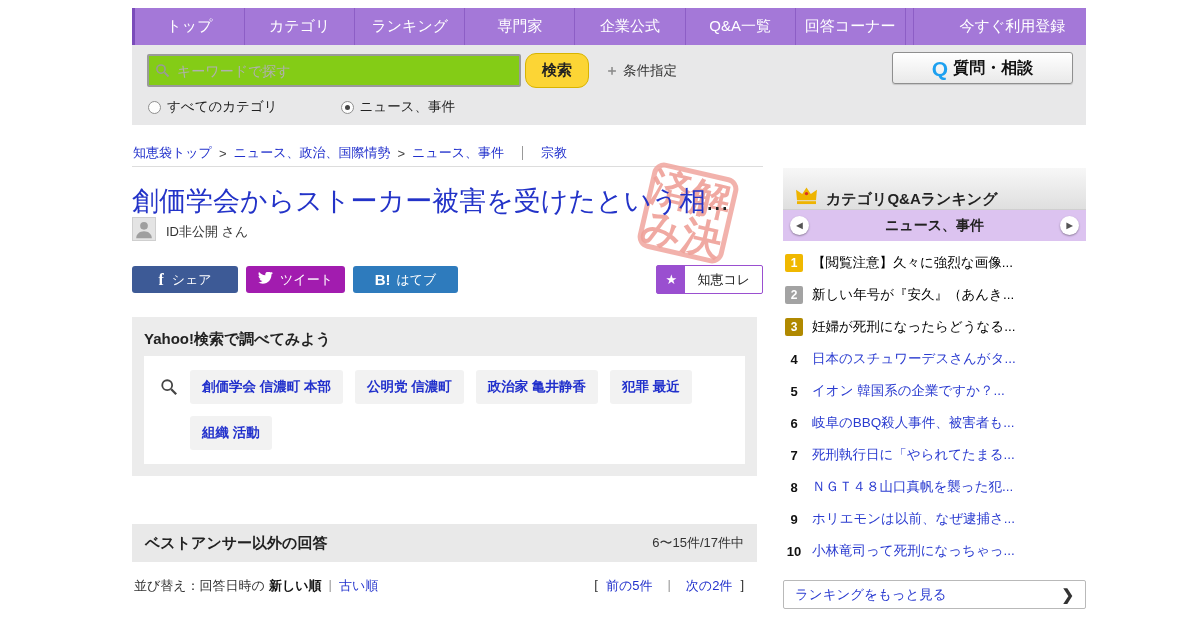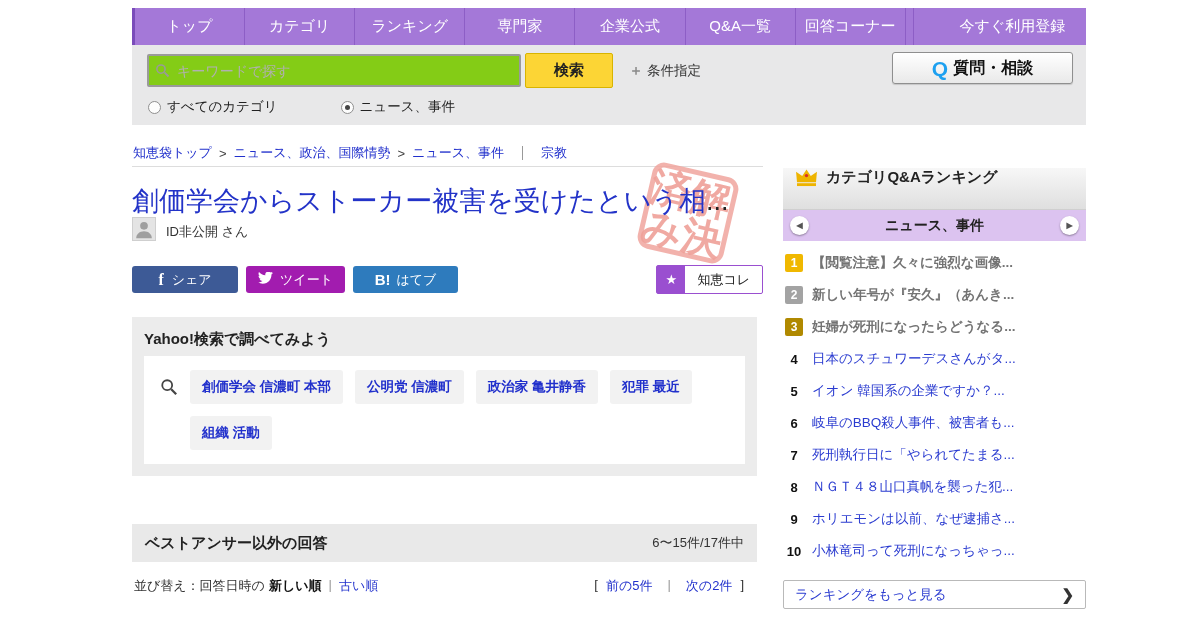--- a/index.html
+++ b/index.html
@@ -17,22 +17,22 @@
 
   
   .search-panel { position:absolute; left:132px; top:45px; width:954px; height:80px;
     background:#e8e8e9; }
   .search-row { position:absolute; left:15px; top:8px; display:flex; align-items:center; }
   .search-box { position:relative; width:374px; height:33px; }
   .search-box input { width:100%; height:100%; border:2px solid #9a9a9a; border-radius:2px;
     padding:0 8px 0 28px; font-size:14px; color:#333; background:#84cc16; }
   .search-box input::placeholder { color:#b0b0b0; }
   .lens { position:absolute; left:8px; top:9px; }
-  .btn-search { margin-left:4px; width:88px; height:35px; background:#fcd535;
-    border:1px solid #d8b400; border-radius:2px; font-size:15px; font-weight:700;
+  .btn-search { margin-left:4px; width:64px; height:35px; background:#fcd535;
+    border:1px solid #d8b400; border-radius:11px; font-size:15px; font-weight:700;
     color:#222; cursor:pointer; }
   .adv { display:flex; align-items:center; margin-left:16px; font-size:13.5px; color:#333; cursor:pointer; }
   .adv .plus { color:#8a8a8a; font-weight:700; margin-right:4px; font-size:14px; }
   .btn-ask { position:absolute; right:13px; top:7px; width:181px; height:32px;
     background:linear-gradient(#ffffff,#e9e9e9); border:1px solid #8f8f8f; border-radius:3px;
     font-size:16px; font-weight:700; color:#111; display:flex; align-items:center;
     justify-content:center; cursor:pointer; box-shadow:0 1px 1px rgba(0,0,0,.15); }
   .btn-ask .q { color:#1da0f0; font-weight:800; font-size:21px; margin-right:5px; line-height:1; }
   .radio-row { position:absolute; left:16px; bottom:9px; display:flex; gap:63px;
     font-size:13.5px; color:#222; }
@@ -93,38 +93,38 @@
   .answers-count { margin-left:auto; font-size:13px; color:#333; }
   .sort-row { width:625px; padding:15px 13px 0 2px; display:flex; font-size:13px; color:#333; }
   .sort-new { font-weight:700; color:#111; margin-left:4px; }
   .sort-sep { color:#999; margin:0 7px; }
   .sort-row a { color:#2130cc; cursor:pointer; }
   .pager { margin-left:auto; display:flex; gap:8px; color:#333; }
 
   
   .sidebar { position:absolute; left:783px; top:168px; width:303px; }
   .sb-header { height:42px; background:linear-gradient(#f7f7f7,#dfdfdf);
-    border-bottom:1px solid #cfcfcf; display:flex; align-items:flex-start; padding:0 12px; }
+    border-bottom:1px solid #cfcfcf; display:flex; align-items:flex-end; padding:0 12px; }
   .sb-header .ttl { font-size:15px; font-weight:700; color:#222; margin-left:8px; }
   .sb-cat { position:relative; height:31px; background:#dcc3f0; display:flex;
     align-items:center; justify-content:center; font-size:14px; font-weight:700; color:#222; }
   .cat-arrow { position:absolute; top:6px; width:19px; height:19px; border-radius:50%;
     background:#fff; box-shadow:0 1px 2px rgba(0,0,0,.35); display:flex; align-items:center;
     justify-content:center; font-size:8px; color:#555; cursor:pointer; }
   .cat-arrow.left { left:7px; } .cat-arrow.right { right:7px; }
   .rank-list { padding:6px 0 0; }
   .rank-row { height:32px; display:flex; align-items:center; padding:0 2px 0 2px; cursor:pointer; }
   .rank-badge { width:18px; height:18px; border-radius:2px; color:#fff; font-size:12px;
     font-weight:700; display:flex; align-items:center; justify-content:center; flex:none; }
   .rank-badge.r1 { background:#f0b800; } .rank-badge.r2 { background:#a3a3a3; }
   .rank-badge.r3 { background:#b08900; }
   .rank-num { width:18px; text-align:center; font-size:13px; font-weight:700; color:#111; flex:none; }
   .rank-text { margin-left:9px; font-size:13.5px; color:#2a3bd0; white-space:nowrap;
     overflow:hidden; }
-  .rank-row.top3 .rank-text { font-weight:700; color:#737373; }
+  .rank-row.top3 .rank-text { font-weight:400; color:#000000; }
   .more-btn { margin-top:13px; height:29px; border:1px solid #b9b9b9; border-radius:2px;
     display:flex; align-items:center; padding:0 11px; cursor:pointer; background:#fff; }
   .more-label { font-size:13.5px; color:#2a3bd0; }
   .more-chev { margin-left:auto; color:#333; font-size:15px; font-weight:700; }
 </style>
 </head>
 <body>
 
 <div class="nav">
   <div class="nav-tab">トップ</div>

